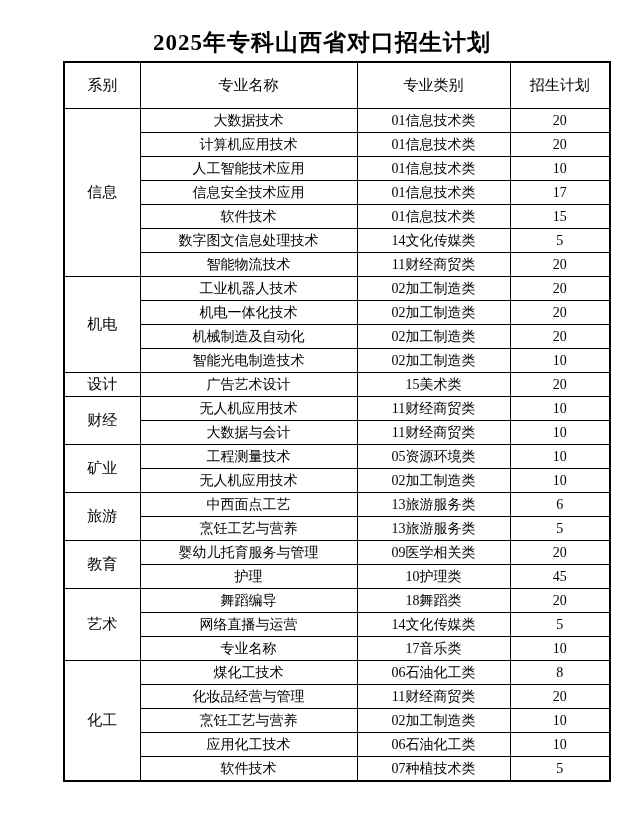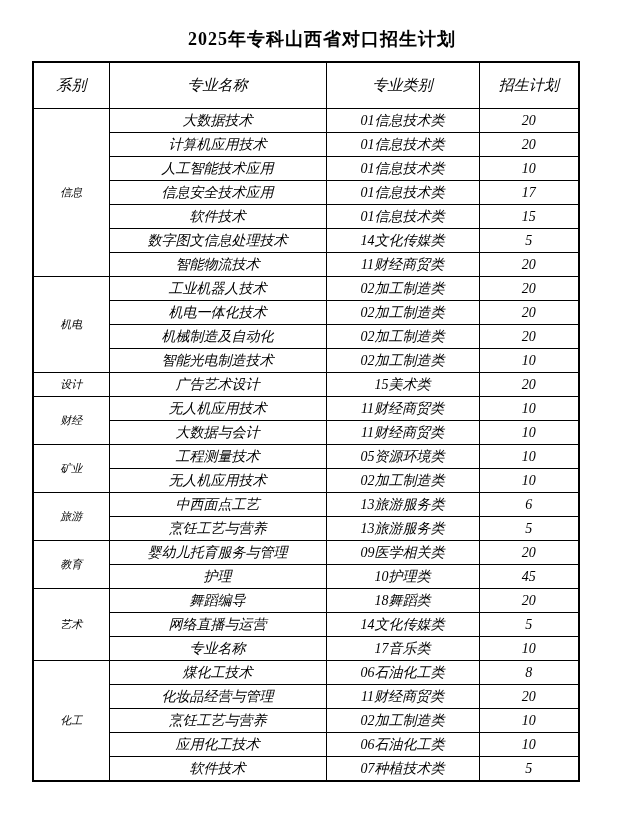--- a/index.html
+++ b/index.html
@@ -17,33 +17,32 @@
     height: 827px;
     background: #ffffff;
     overflow: hidden;
   }
   .page-title {
     position: absolute;
     top: 27px;
     left: 0;
     width: 644px;
     text-align: center;
-    font-size: 18px;
+    font-size: 23px;
     font-weight: bold;
     letter-spacing: 1px;
   }
   table.enroll {
     position: absolute;
-    left: 32px;
+    left: 63px;
     top: 61px;
     width: 546px;
     border-collapse: collapse;
     table-layout: fixed;
     border: 2px solid #000000;
-    font-style: italic;
   }
   table.enroll th,
   table.enroll td {
     border: 1px solid #000000;
     text-align: center;
     vertical-align: middle;
     padding: 0 2px;
     font-size: 14px;
     font-weight: normal;
     line-height: 1.1;
@@ -51,21 +50,21 @@
     white-space: nowrap;
   }
   table.enroll thead th {
     height: 45px;
     font-size: 15px;
   }
   table.enroll tbody tr {
     height: 24px;
   }
   table.enroll td.dept {
-    font-size: 11px;
+    font-size: 15px;
   }
   .col-dept     { width: 76px;  }
   .col-major    { width: 217px; }
   .col-category { width: 153px; }
   .col-plan     { width: 100px; }
 </style>
 </head>
 <body>
 
 <div class="page">

